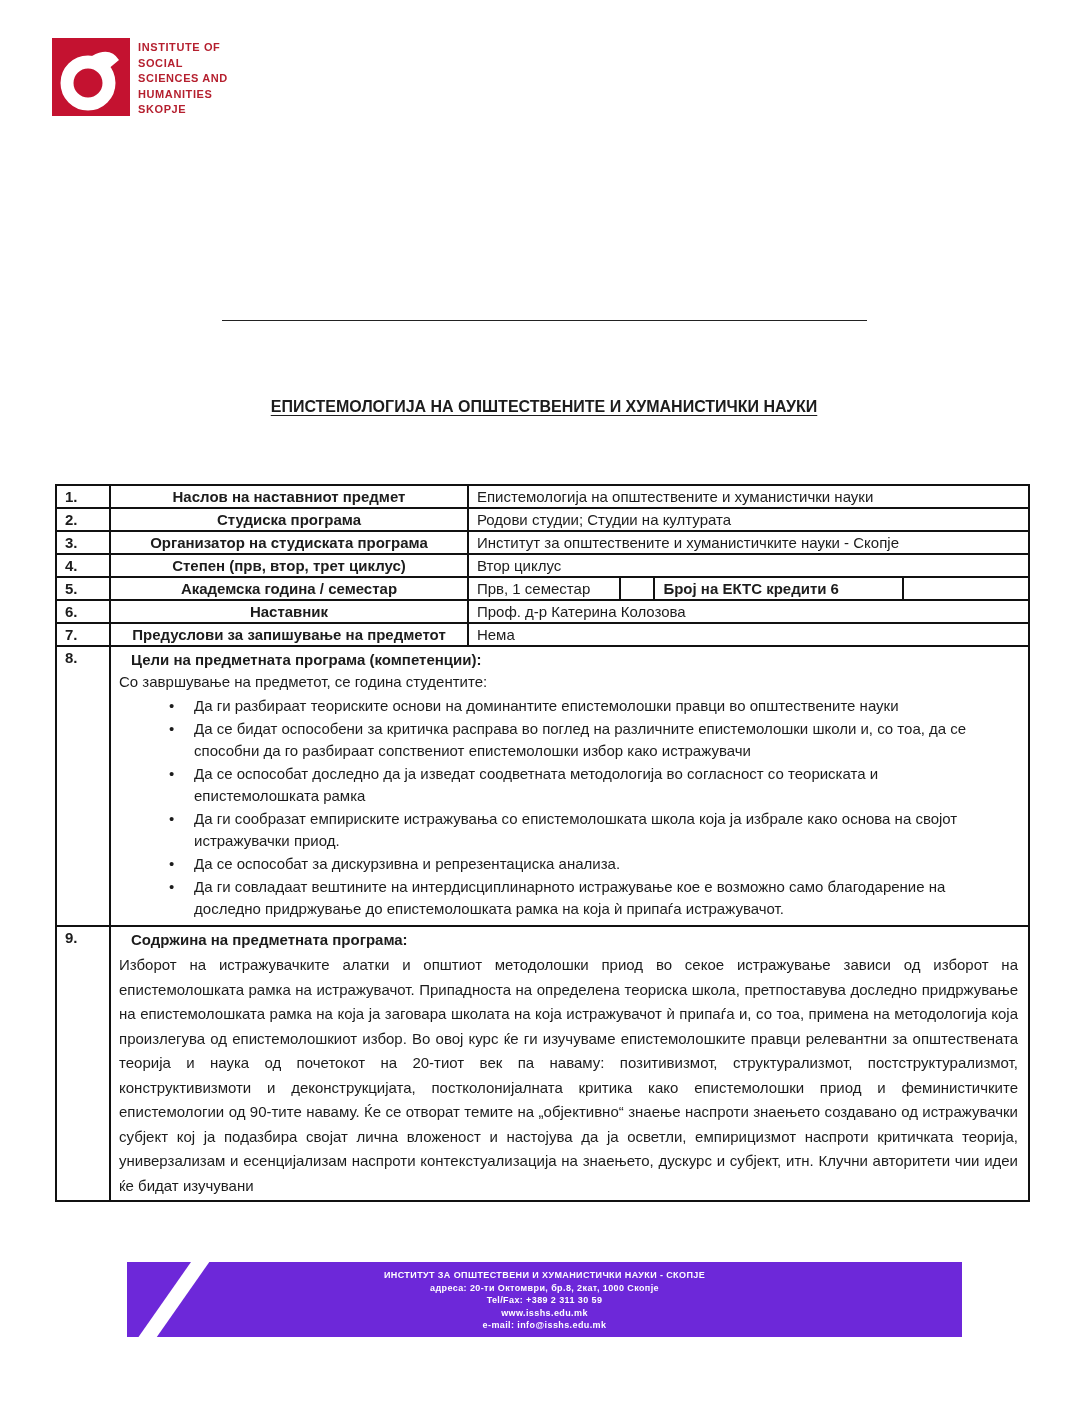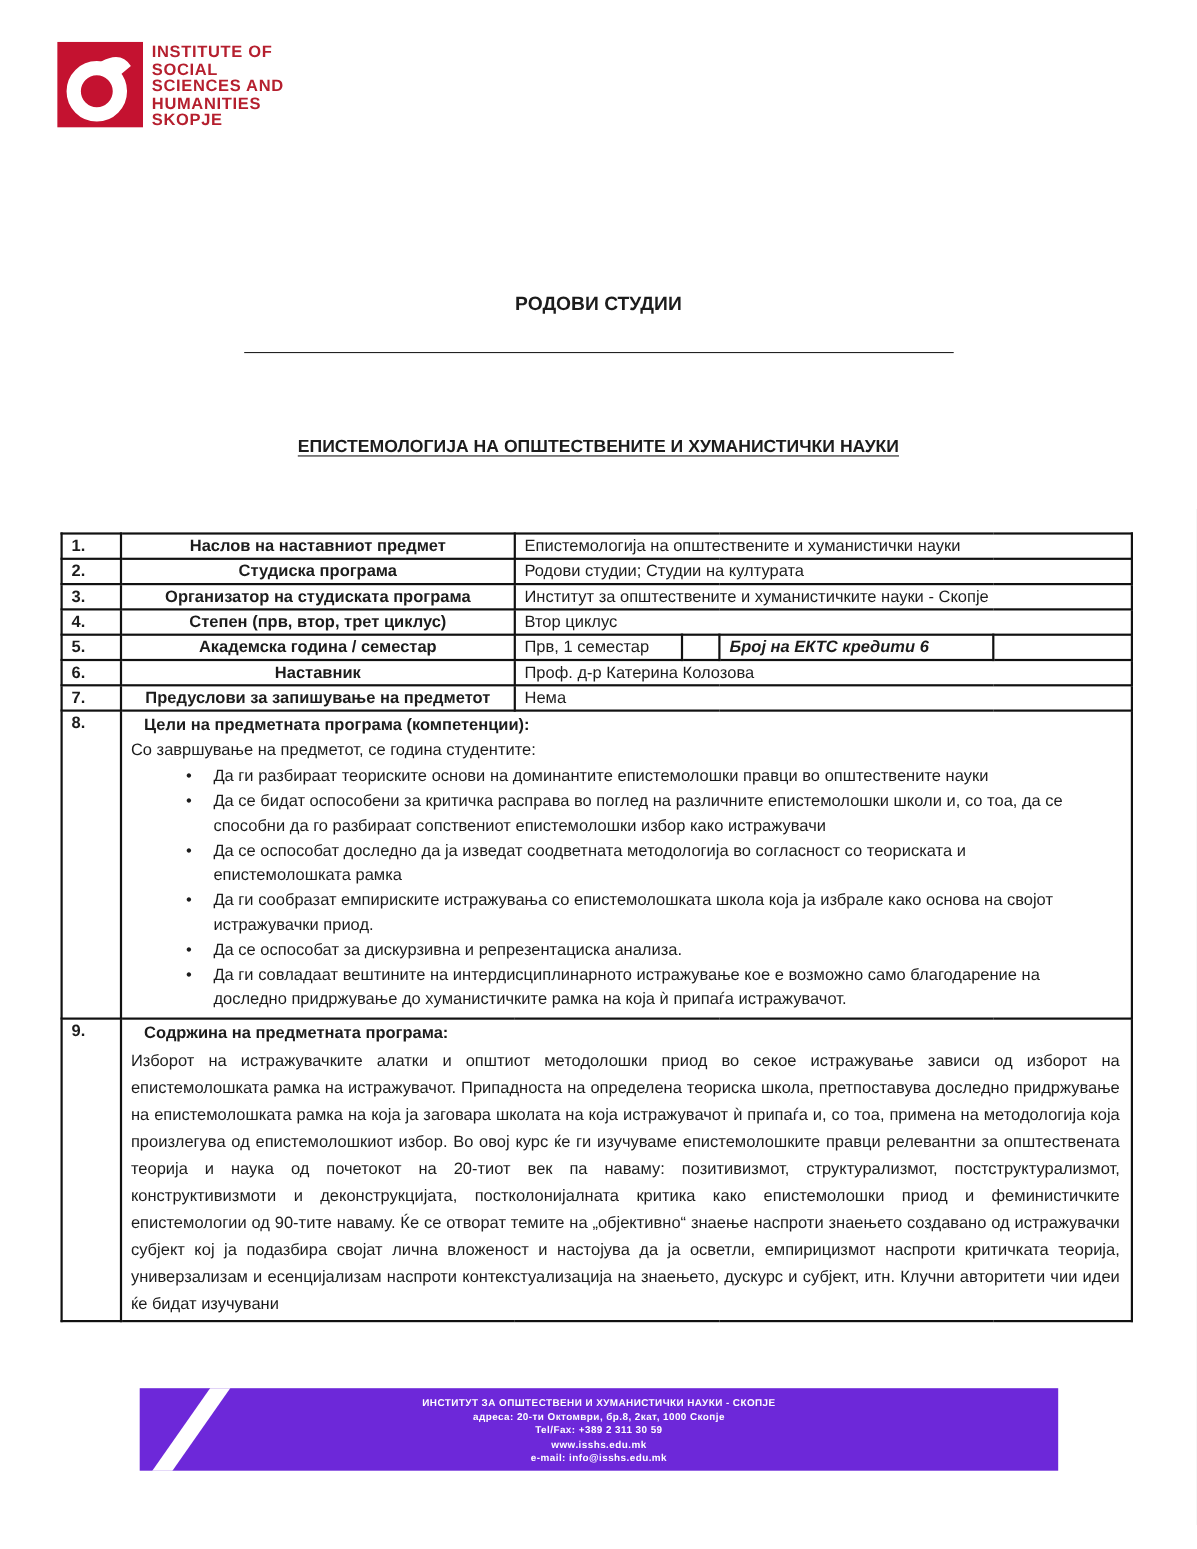--- a/index.html
+++ b/index.html
@@ -14,21 +14,21 @@
     color: #1c1c1c;
     overflow: hidden;
   }
 
   
   .logo { position: absolute; left: 52px; top: 38px; display: flex; align-items: flex-start; }
   .logo-mark { width: 78px; height: 78px; display: block; }
   .logo-text {
     margin-left: 8px; margin-top: 2px;
     color: #b51f2e; font-weight: bold;
-    font-size: 15px; line-height: 15.5px; letter-spacing: 0.6px;
+    font-size: 11px; line-height: 15.5px; letter-spacing: 0.6px;
   }
 
   
   .doc-title, .doc-subtitle, .doc-program, .section-heading {
     position: absolute; left: 0; width: 100%; text-align: center;
   }
   .doc-title    { top: 176px; font-size: 17.5px; font-weight: bold; }
   .doc-subtitle { top: 222px; font-size: 17px; }
   .doc-program  { top: 266px; font-size: 17.5px; font-weight: bold; }
   .head-rule {
@@ -50,21 +50,21 @@
     border: 2px solid #111;
     vertical-align: top;
     padding: 2px 8px;
   }
   td.num   { width: 55px;  font-weight: bold; padding-left: 9px; }
   td.label { width: 368px; font-weight: bold; padding-left: 11px; text-align: center; }
   td.value { padding-left: 11px; }
   tr.short td { height: 23px; }
   td.c3a { width: 155px; }
   td.c3b { width: 35px; }
-  td.c3c { width: 256px; font-weight: bold; font-style: italic; }
+  td.c3c { width: 256px; font-weight: bold; }
   td.c3d { width: 130px; }
 
   td.bigcell { padding: 4px 10px 6px 11px; }
   .cell-title { font-weight: bold; line-height: 22px; margin-left: 12px; }
   .cell-intro { line-height: 22px; }
   ul.goals { list-style: none; margin-top: 2px; }
   ul.goals li {
     position: relative;
     padding-left: 75px; padding-right: 14px;
     line-height: 22px; margin-bottom: 1px;
@@ -117,21 +117,20 @@
     </svg>
     <div class="logo-text">
       <div>INSTITUTE OF</div>
       <div>SOCIAL</div>
       <div>SCIENCES AND</div>
       <div>HUMANITIES</div>
       <div>SKOPJE</div>
     </div>
   </div>
 
-  <div class="doc-program">РОДОВИ СТУДИИ</div>
   <div class="head-rule"></div>
   <div class="section-heading">ЕПИСТЕМОЛОГИЈА НА ОПШТЕСТВЕНИТЕ И ХУМАНИСТИЧКИ НАУКИ</div>
 
   <table class="course">
     <tbody>
         <tr class="short">
       <td class="num">1.</td>
       <td class="label">Наслов на наставниот предмет</td>
       <td class="value" colspan="4">Епистемологија на општествените и хуманистички науки</td>
     </tr>
@@ -172,21 +171,21 @@
       <td class="num">8.</td>
       <td class="bigcell" colspan="5">
         <div class="cell-title">Цели на предметната програма (компетенции):</div>
         <div class="cell-intro">Со завршување на предметот, се година студентите:</div>
         <ul class="goals">
           <li>Да ги разбираат теориските основи на доминантите епистемолошки правци во општествените науки</li>
           <li>Да се бидат оспособени за критичка расправа во поглед на различните епистемолошки школи и, со тоа, да се способни да го разбираат сопствениот епистемолошки избор како истражувачи</li>
           <li>Да се оспособат доследно да ја изведат соодветната методологија во согласност со теориската и епистемолошката рамка</li>
           <li>Да ги сообразат емпириските истражувања со епистемолошката школа која ја избрале како основа на својот истражувачки приод.</li>
           <li>Да се оспособат за дискурзивна и репрезентациска анализа.</li>
-          <li>Да ги совладаат вештините на интердисциплинарното истражување кое е возможно само благодарение на доследно придржување до хуманистичките рамка на која ѝ припаѓа истражувачот.</li>
+          <li>Да ги совладаат вештините на интердисциплинарното истражување кое е возможно само благодарение на доследно придржување до епистемолошката рамка на која ѝ припаѓа истражувачот.</li>
         </ul>
       </td>
     </tr>
     <tr class="row9">
       <td class="num">9.</td>
       <td class="bigcell" colspan="5">
         <div class="cell-title">Содржина на предметната програма:</div>
         <div class="body-par">Изборот на истражувачките алатки и општиот методолошки приод во секое истражување зависи од изборот на епистемолошката рамка на истражувачот. Припадноста на определена теориска школа, претпоставува доследно придржување на епистемолошката рамка на која ја заговара школата на која истражувачот ѝ припаѓа и, со тоа, примена на методологија која произлегува од епистемолошкиот избор. Во овој курс ќе ги изучуваме епистемолошките правци релевантни за општествената теорија и наука од почетокот на 20-тиот век па наваму: позитивизмот, структурализмот, постструктурализмот, конструктивизмоти и деконструкцијата, постколонијалната критика како епистемолошки приод и феминистичките епистемологии од 90-тите наваму. Ќе се отворат темите на „објективно“ знаење наспроти знаењето создавано од истражувачки субјект кој ја подазбира својат лична вложеност и настојува да ја осветли, емпирицизмот наспроти критичката теорија, универзализам и есенцијализам наспроти контекстуализација на знаењето, дускурс и субјект, итн. Клучни авторитети чии идеи ќе бидат изучувани</div>
       </td>
     </tr>

